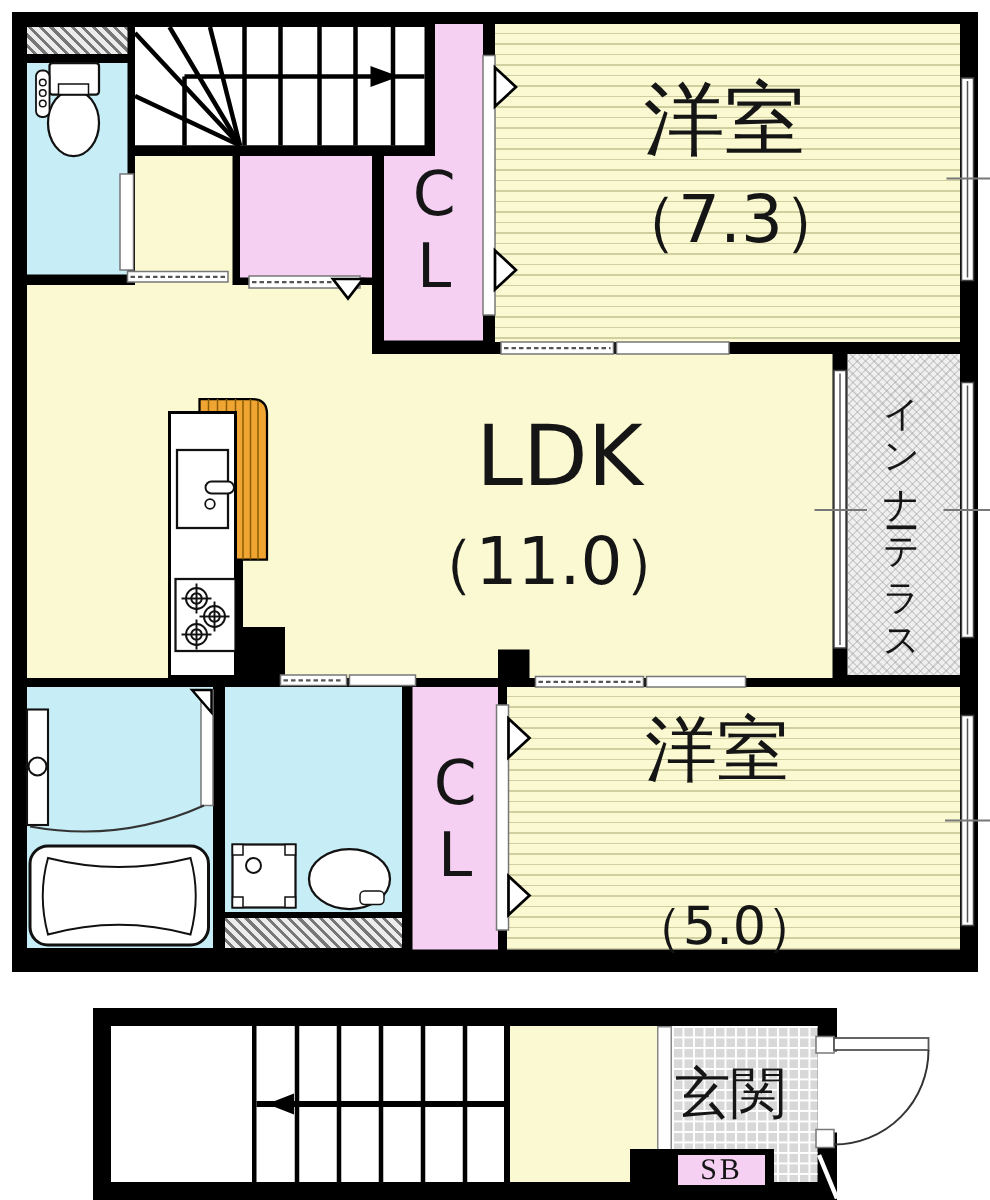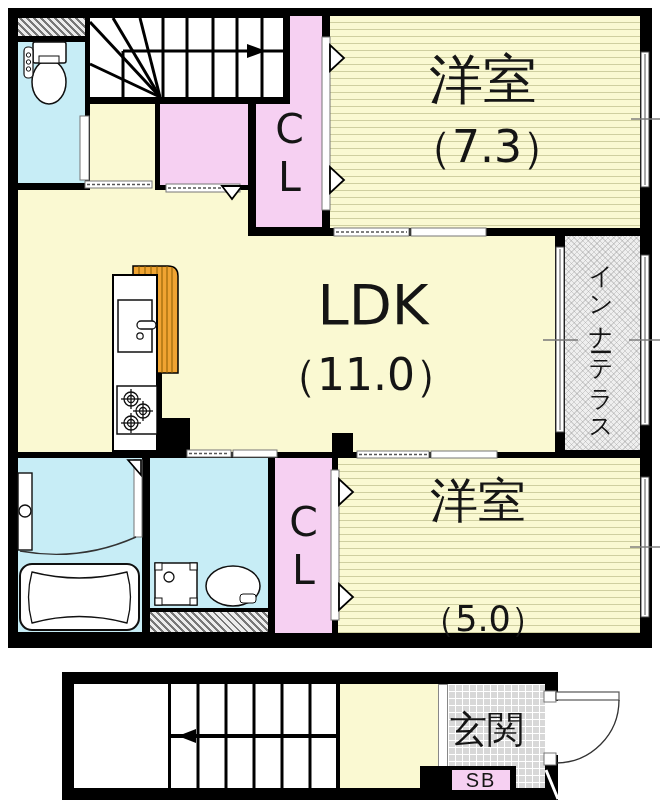--- a/index.html
+++ b/index.html
@@ -239,15 +239,15 @@
   <div class="label" style="left:483px;top:579px;font-size:35px;margin-top:40px;">（5.0）</div>
 
 
   <div class="label v-lat" style="left:289px;top:153px;font-size:41px;">CL</div>
   <div class="label v-lat" style="left:303px;top:546px;font-size:41px;">CL</div>
 
   <div class="label v-cjk" style="left:601px;top:341px;font-size:24px;">インナーテラス</div>
 
   <div class="label" style="left:469px;top:729px;font-size:37px;margin-left:18px;">玄関</div>
 
-  <div class="label" style="left:481px;top:780px;font-size:20px;font-family:Liberation Sans, sans-serif;letter-spacing:2px;text-align:center;">SB</div>
+  <div class="label" style="left:481px;top:780px;font-size:20px;font-family:Liberation Serif, serif;letter-spacing:2px;text-align:center;">SB</div>
 
 </div>
 
 </body></html>

